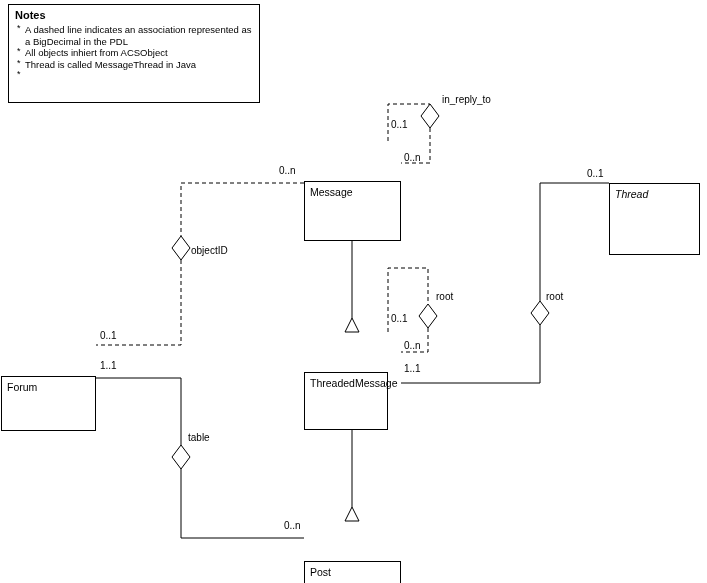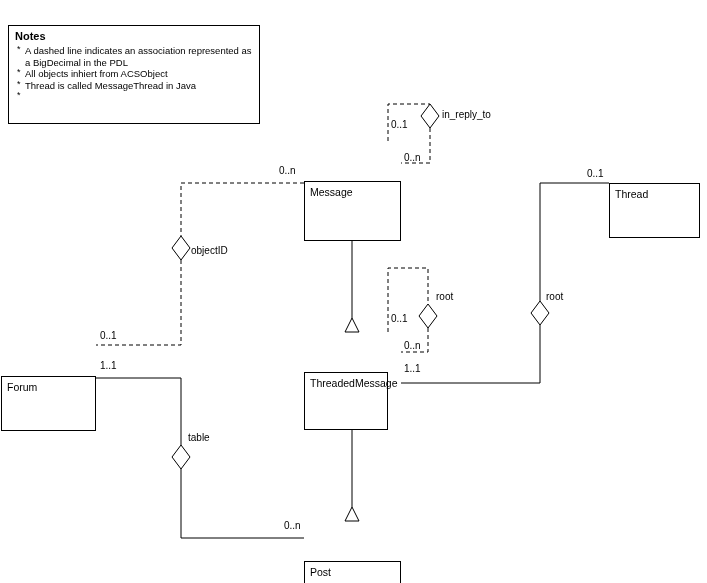--- a/index.html
+++ b/index.html
@@ -43,21 +43,20 @@
   
   .notes {
     position: absolute;
     left: 8px; top: 4px;
     width: 252px; height: 99px;
     box-sizing: border-box;
     border: 1px solid #000;
     background: #fff;
     padding: 4px 6px 0 6px;
     z-index: 2;
-    margin-top: 21px;
   }
   .notes-title {
     font-size: 11px;
     font-weight: bold;
     line-height: 13px;
     margin-bottom: 2px;
   }
   .note-item {
     position: relative;
     font-size: 9.5px;
@@ -127,33 +126,33 @@
   </div>
 
   <div class="cls" style="left:1px; top:336px; width:95px; height:55px;">
     <span class="cls-label">Forum</span>
   </div>
 
   <div class="cls" style="left:304px; top:141px; width:97px; height:60px;">
     <span class="cls-label">Message</span>
   </div>
 
-  <div class="cls" style="left:609px; top:143px; width:91px; height:55px;">
+  <div class="cls" style="left:609px; top:143px; width:91px; height:72px;font-style:italic;">
     <span class="cls-label">Thread</span>
   </div>
 
   <div class="cls" style="left:304px; top:332px; width:84px; height:58px;">
     <span class="cls-label">ThreadedMessage</span>
   </div>
 
   <div class="cls" style="left:304px; top:521px; width:97px; height:46px;">
     <span class="cls-label">Post</span>
   </div>
 
-  <div class="lbl" style="left:442px; top:109px;">in_reply_to</div>
+  <div class="lbl" style="left:442px; top:94px;">in_reply_to</div>
   <div class="lbl" style="left:191px; top:245px;">objectID</div>
   <div class="lbl" style="left:436px; top:291px;">root</div>
   <div class="lbl" style="left:546px; top:291px;">root</div>
   <div class="lbl" style="left:188px; top:432px;">table</div>
 
   <div class="lbl" style="left:391px; top:119px;">0..1</div>
   <div class="lbl" style="left:404px; top:152px;">0..n</div>
 
   <div class="lbl" style="left:279px; top:165px;">0..n</div>
   <div class="lbl" style="left:100px; top:330px;">0..1</div>

